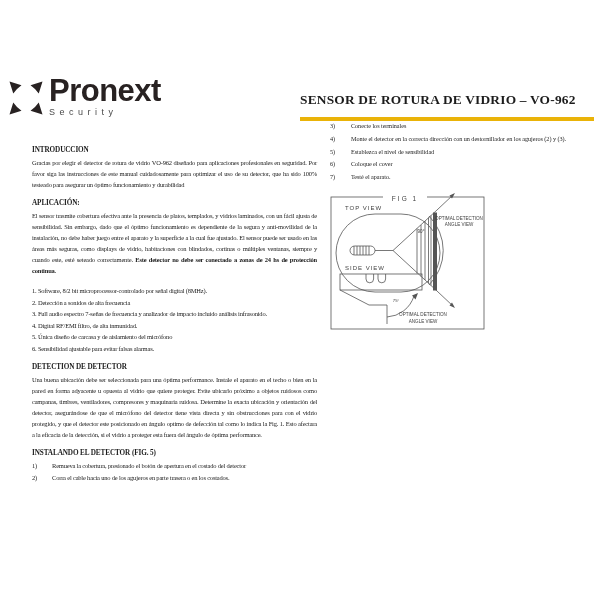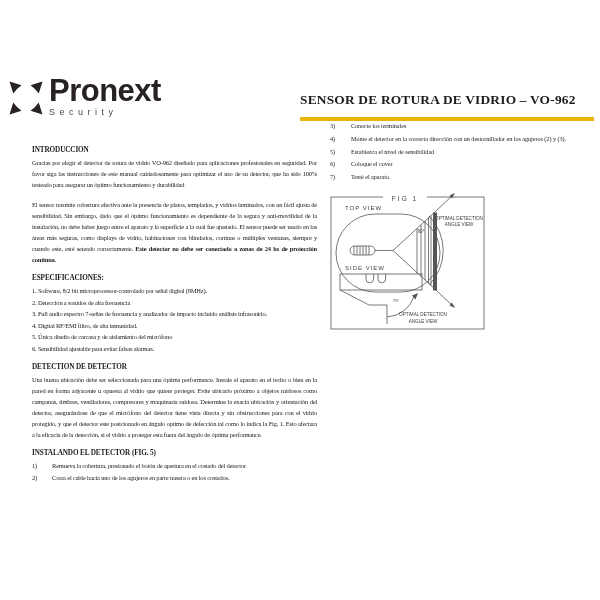--- a/index.html
+++ b/index.html
@@ -140,25 +140,25 @@
   </div>
 
   <div class="left-col">
 
     <section>
       <h2>INTRODUCCION</h2>
       <p>Gracias por elegir el detector de rotura de vidrio VO-962 diseñado para aplicaciones profesionales en seguridad. Por favor siga las instrucciones de este manual cuidadosamente para optimizar el uso de su detector, que ha sido 100% testeado para asegurar un óptimo funcionamiento y durabilidad</p>
     </section>
 
     <section>
+      <h2>APLICACIÓN:</h2>
       <p><span>El sensor trasmite cobertura efectiva ante la presencia de platos, templados, y vidrios laminados, con un fácil ajusta de sensibilidad. Sin embargo, dado que el óptimo funcionamiento es dependiente de la segura y anti-movilidad de la instalación, no debe haber juego entre el aparato y la superficie a la cual fue ajustado. El sensor puede ser usado en las áreas más seguras, como displays de vidrio, habitaciones con blindados, cortinas o múltiples ventanas, siempre y cuando este, esté seteado correctamente.</span> <span class="bold-tail">Este detector no debe ser conectado a zonas de 24 hs de protección continua.</span></p>
     </section>
 
     <section>
-      <h2>ESPECIFICACIONES:</h2>
       <ul>
         <li>1. Software, 8/2 bit microprocessor-controlado por señal digital (8MHz).</li>
         <li>2. Detección a sonidos de alta frecuencia</li>
         <li>3. Full audio espectro 7-señas de frecuencia y analizador de impacto incluido análisis infrasonido.</li>
         <li>4. Digital RF/EMI filtro, de alta inmunidad.</li>
         <li>5. Única diseño de carcasa y de aislamiento del micrófono</li>
         <li>6. Sensibilidad ajustable para evitar falsas alarmas.</li>
       </ul>
     </section>
 

